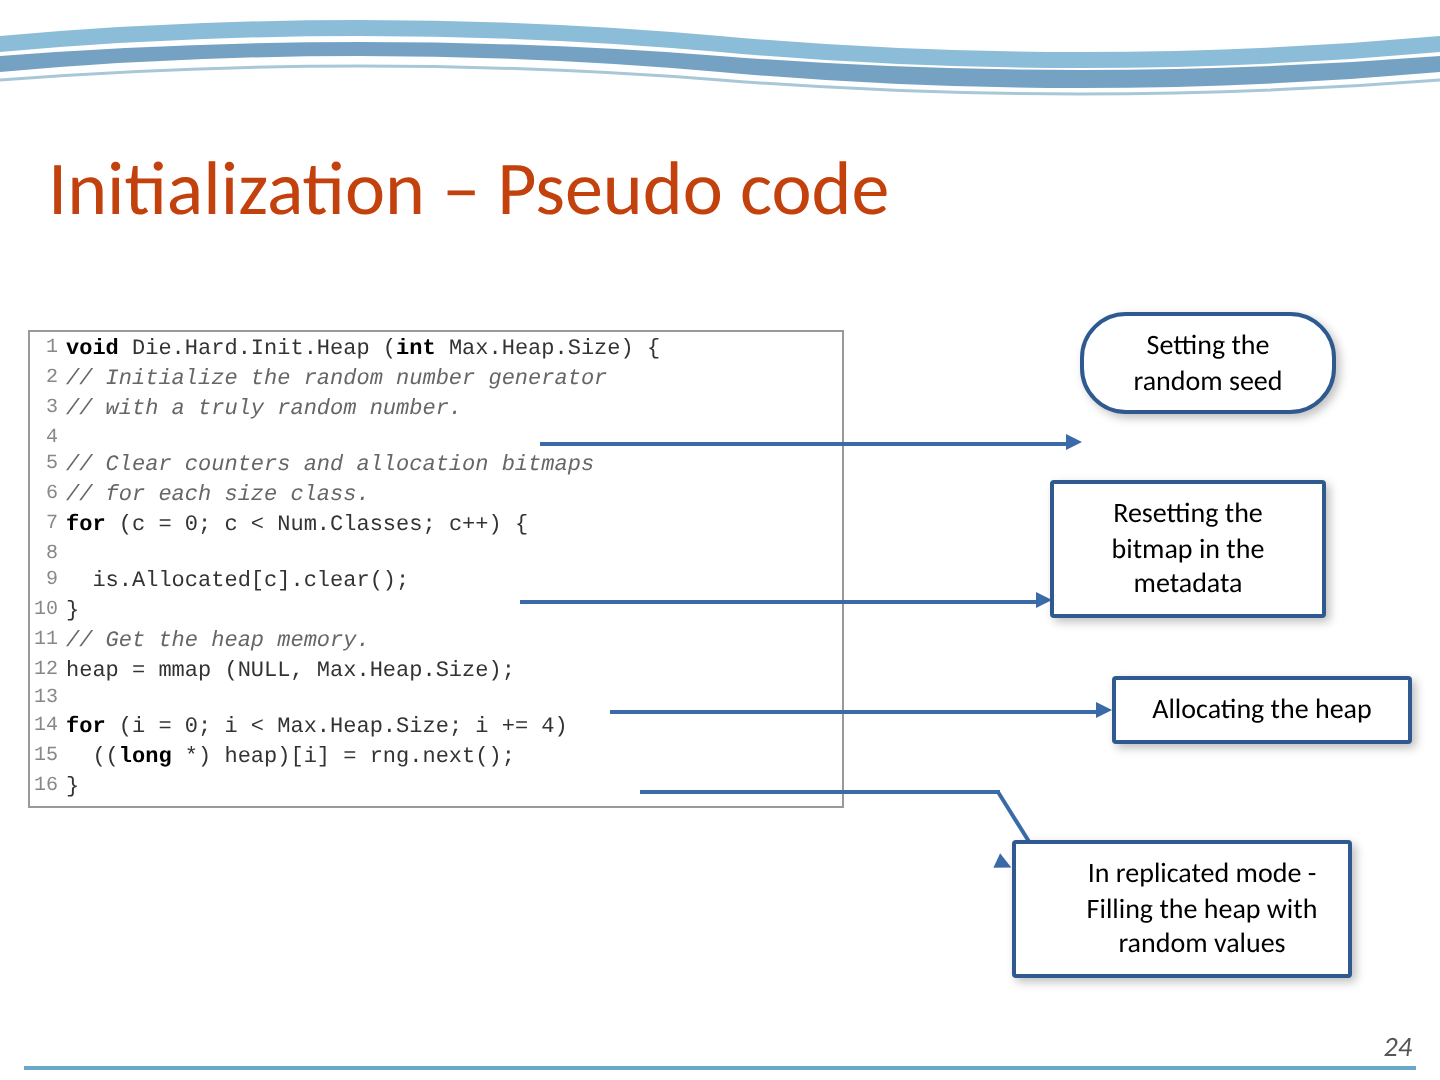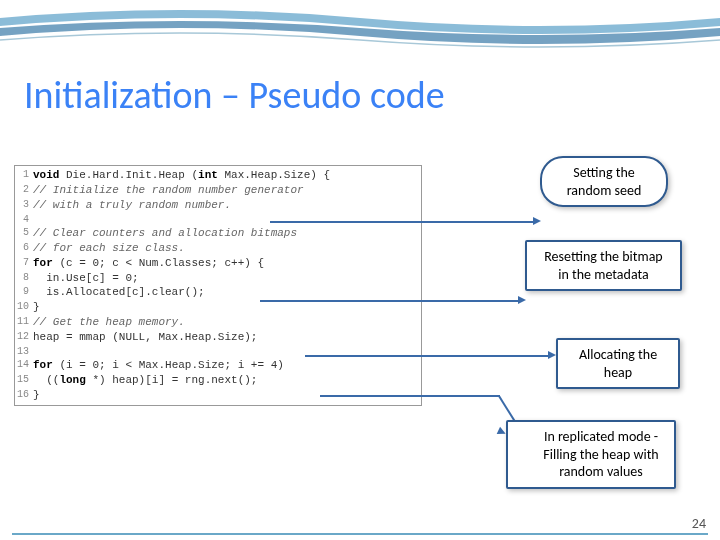--- a/index.html
+++ b/index.html
@@ -16,21 +16,21 @@
     top: 0; left: 0;
     width: 720px; height: 70px;
     pointer-events: none;
   }
   .title {
     position: absolute;
     top: 72px;
     left: 24px;
     font-size: 38px;
     font-weight: 400;
-    color: #3b82f6;
+    color: #c2410c;
   }
   .code-box {
     position: absolute;
     top: 165px;
     left: 14px;
     width: 408px;
     border: 1px solid #999;
     background: #fff;
     font-family: "Courier New", monospace;
     font-size: 11px;
@@ -55,41 +55,42 @@
     background: #fff;
     padding: 6px 12px;
     text-align: center;
     font-size: 14px;
     line-height: 1.25;
     color: #000;
     box-shadow: 2px 2px 5px rgba(0,0,0,0.25);
     border-radius: 2px;
   }
   .c1 { top: 156px; left: 540px; width: 128px; border-radius: 23px; }
-  .c2 { top: 240px; left: 525px; width: 157px; }
-  .c3 { top: 338px; left: 556px; width: 124px; }
+  .c2 { top: 240px; left: 525px; width: 138px; }
+  .c3 { top: 338px; left: 556px; width: 150px; }
   .c4 { top: 420px; left: 506px; width: 170px; padding-left: 32px; }
   .arrow-line {
     position: absolute;
     background: #3a6aa8;
     height: 2px;
   }
   .arrow-head {
     position: absolute;
     width: 0; height: 0;
     border-top: 4px solid transparent;
     border-bottom: 4px solid transparent;
     border-left: 8px solid #3a6aa8;
   }
   .slide-num {
     position: absolute;
     bottom: 8px;
     right: 14px;
     font-size: 14px;
     color: #555;
+    font-style: italic;
   }
   .bottom-line {
     position: absolute;
     bottom: 5px;
     left: 12px;
     width: 696px;
     height: 2px;
     background: #6aa8c8;
   }
 </style>
@@ -127,21 +128,20 @@
   <div class="code-line">
       <span class="ln">6</span>
       <span class="ct cm">// for each size class.</span>
     </div>
   <div class="code-line">
       <span class="ln">7</span>
       <span class="ct"><span class="kw">for</span><span> (c = 0; c &lt; Num.Classes; c++) {</span></span>
     </div>
   <div class="code-line">
       <span class="ln">8</span>
-      <span class="ct">  in.Use[c] = 0;</span>
     </div>
   <div class="code-line">
       <span class="ln">9</span>
       <span class="ct">  is.Allocated[c].clear();</span>
     </div>
   <div class="code-line">
       <span class="ln">10</span>
       <span class="ct">}</span>
     </div>
   <div class="code-line">

